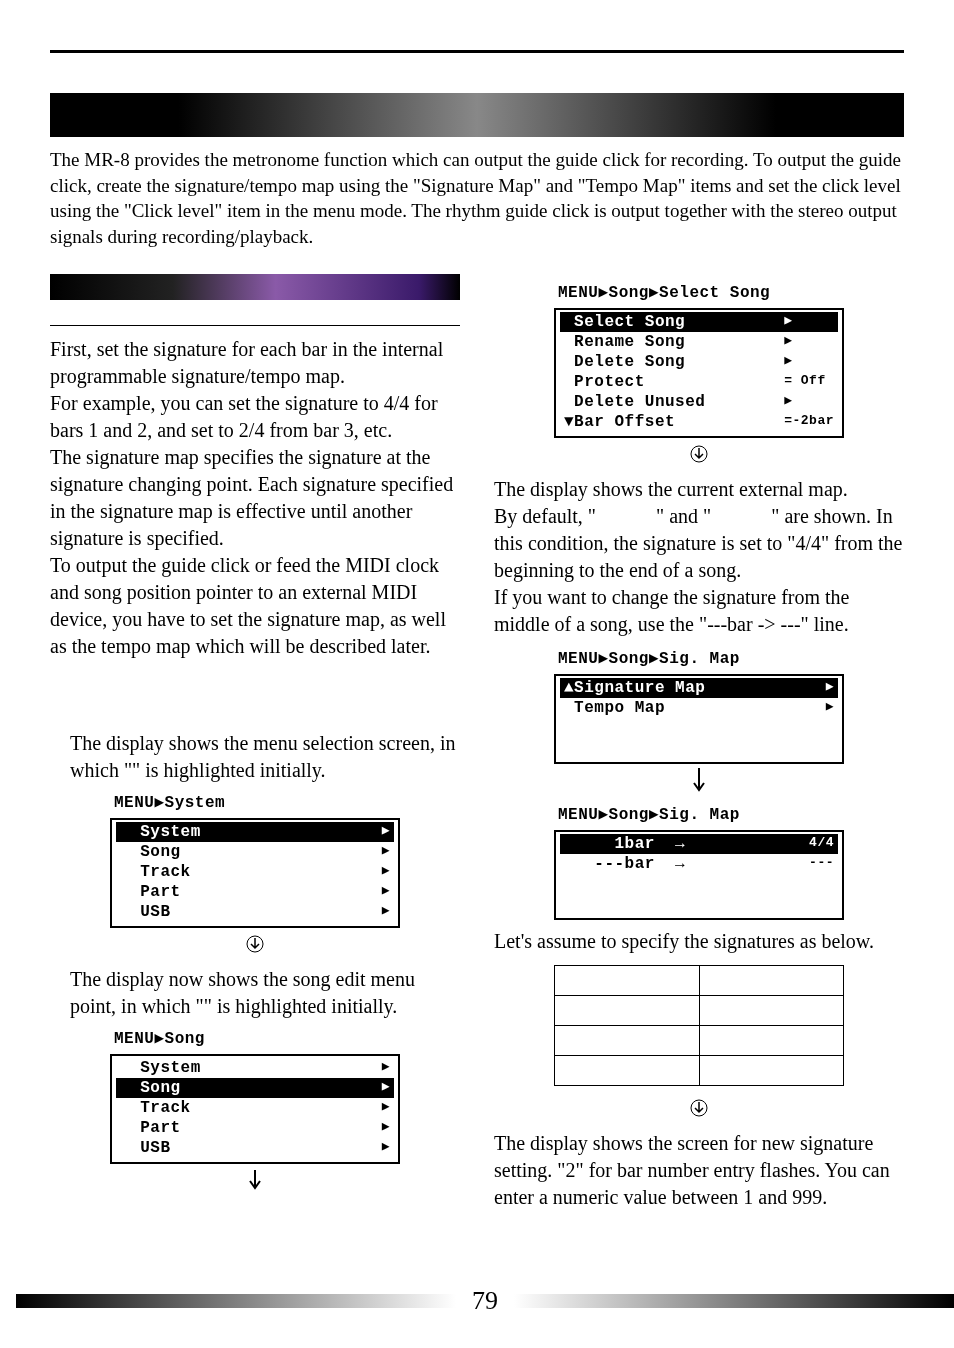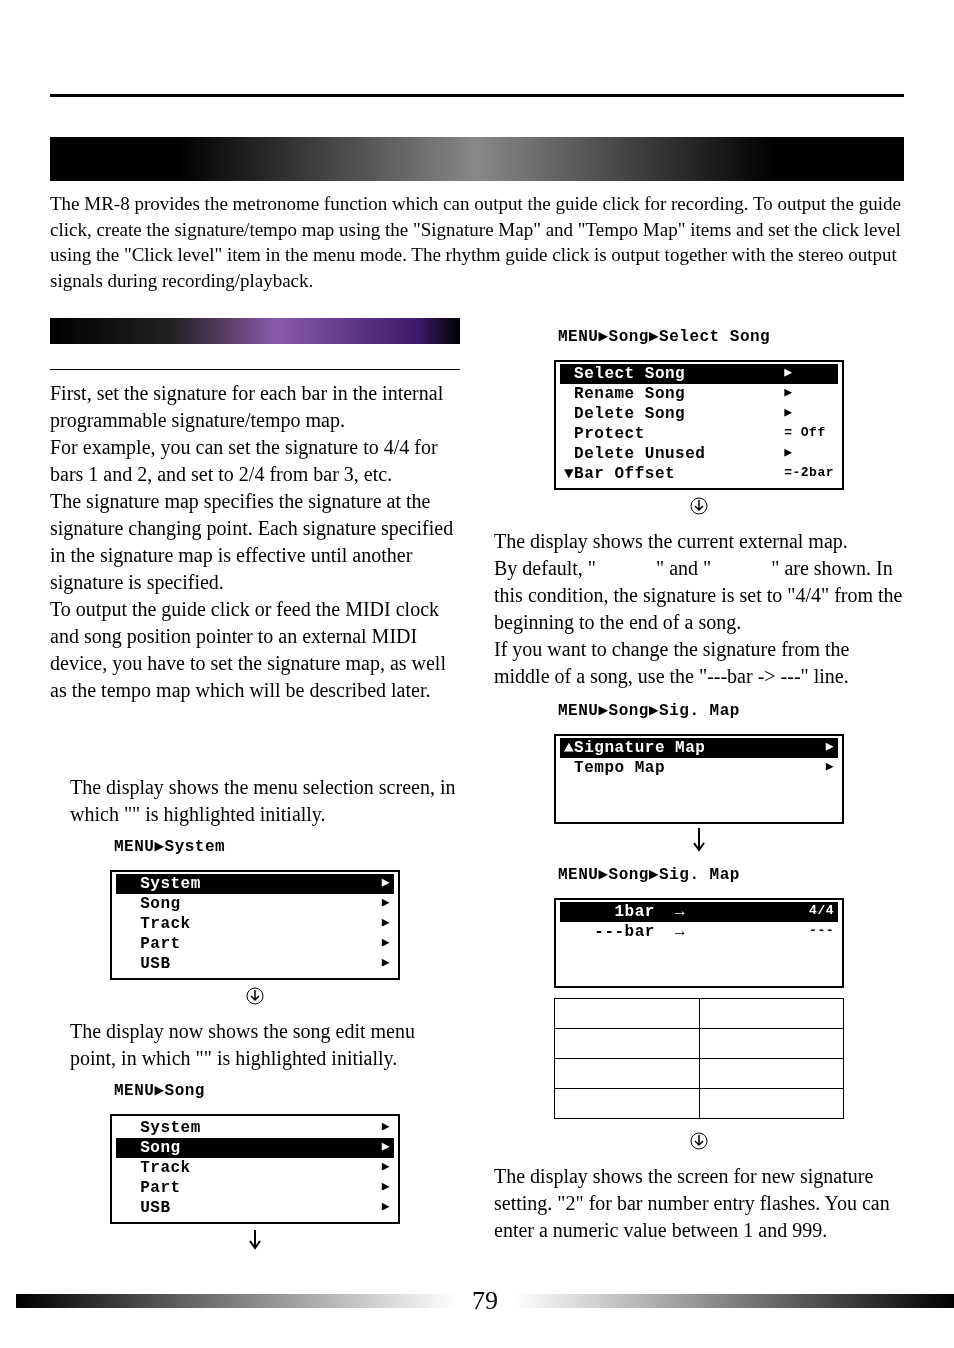--- a/index.html
+++ b/index.html
@@ -1,29 +1,29 @@
 <!DOCTYPE html>
 <html><head>
 <meta charset="utf-8">
 <style>
   * { margin: 0; padding: 0; box-sizing: border-box; }
   body { width: 954px; height: 1348px; font-family: Georgia, 'Times New Roman', serif; background: #fff; color: #000; position: relative; }
-  .page { padding: 50px 50px 40px 50px; margin-top: 44px; }
+  .page { padding: 50px 50px 40px 50px; }
   .top-rule { border-top: 3px solid #000; margin-bottom: 40px; }
   .hero-bar { height: 44px; background: linear-gradient(to right, #000 0%, #000 15%, #888 50%, #000 85%, #000 100%); margin-bottom: 10px; }
   .intro { font-size: 19px; line-height: 1.35; margin-bottom: 24px; }
   .two-col { display: flex; gap: 34px; }
   .col { flex: 1; }
   .section-bar { height: 26px; background: linear-gradient(to right, #000 0%, #222 30%, #8a5aa8 55%, #3a1a6a 90%, #000 100%); margin-bottom: 12px; }
   .subhead-rule { border-bottom: 1px solid #000; height: 14px; margin-bottom: 10px; }
   .body-text { font-size: 20px; line-height: 1.35; }
   .body-text p { margin-bottom: 0; }
   .lcd { width: 290px; margin: 8px auto 6px auto; }
   .lcd-frame { border: 2px solid #000; padding: 2px 4px 4px 4px; font-family: 'Courier New', monospace; font-size: 16px; line-height: 1.25; font-weight: bold; letter-spacing: 0.5px; }
-  .lcd-title { font-family: 'Courier New', monospace; font-size: 16px; font-weight: bold; padding: 0 4px 14px 4px; letter-spacing: 0.5px; }
+  .lcd-title { font-family: 'Courier New', monospace; font-size: 16px; font-weight: bold; padding: 0 4px 6px 4px; letter-spacing: 0.5px; }
   .lcd-row { display: flex; justify-content: space-between; align-items: center; padding: 0 4px; }
   .lcd-row.inv { background: #000000; color: #fff; }
   .lcd-row .label { white-space: pre; }
   .lcd-row .arrow { white-space: pre; }
   .tri { font-size: 13px; }
   .down-step { text-align: center; margin: 4px 0 8px 0; }
   .down-step svg { display: inline-block; }
   .down-arrow-only { text-align: center; margin: 2px 0 6px 0; }
   .sig-table { width: 290px; margin: 10px auto 12px auto; border: 1px solid #000; border-collapse: collapse; font-size: 15px; }
   .sig-table td, .sig-table th { border: 1px solid #000; padding: 6px 10px; text-align: center; height: 30px; }
@@ -219,20 +219,21 @@
               <span class="label"> </span>
               <span class="arrow tri"> </span>
             </div>
             <div class="lcd-row">
               <span class="label"> </span>
               <span class="arrow tri"> </span>
             </div>
           </div>
       </div>
 
+      <p class="body-text" style="margin-top:8px;">Let's assume to specify the signatures as below.</p>
 
       <table class="sig-table">
         <tbody>
             <tr>
               <th></th>
               <th></th>
             </tr>
         <tr>
               <td></td>
               <td></td>

